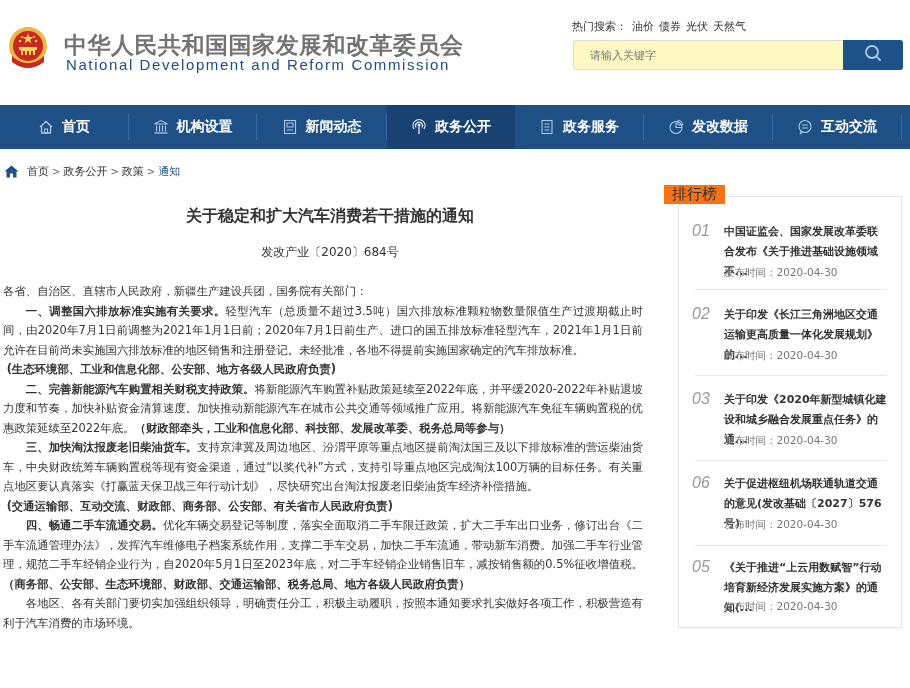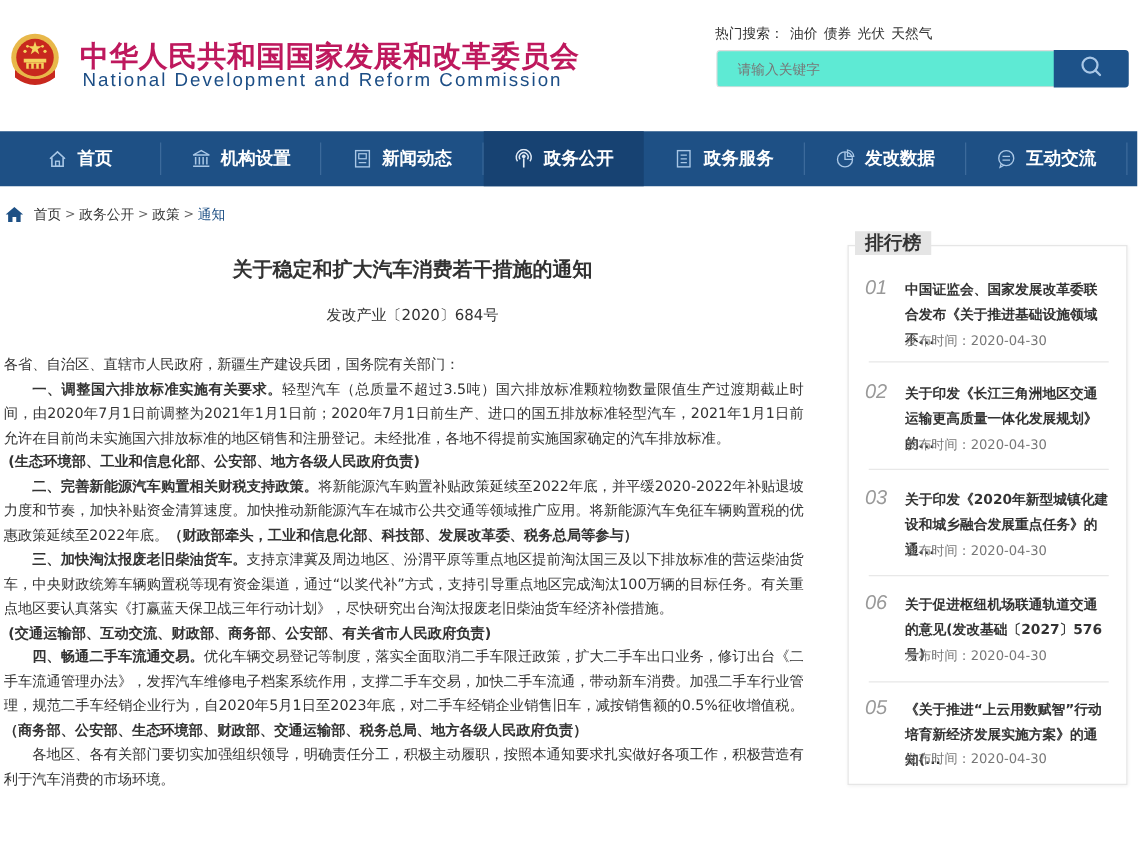--- a/index.html
+++ b/index.html
@@ -2,26 +2,26 @@
 <html><head>
 <meta charset="utf-8">
 <style>
   * { box-sizing: border-box; margin: 0; padding: 0; }
   html, body { width: 910px; height: 688px; overflow: hidden; background: #ffffff; }
   body { font-family: "DejaVu Sans", "Liberation Sans", sans-serif; color: #333; position: relative; }
 
   
   .header { position: absolute; left: 0; top: 0; width: 910px; height: 105px; background: #fff; }
   .emblem { position: absolute; left: 6px; top: 26px; width: 44px; height: 48px; }
-  .logo-cn { position: absolute; left: 64px; top: 30px; font-size: 23px; font-weight: bold; color: #be185d; letter-spacing: 0.5px; white-space: nowrap; }
+  .logo-cn { position: absolute; left: 64px; top: 30px; font-size: 23px; font-weight: bold; color: #737373; letter-spacing: 0.5px; white-space: nowrap; }
   .logo-en { position: absolute; left: 66px; top: 56px; font-size: 15px; color: #1b4d85; letter-spacing: 1.6px; white-space: nowrap; font-family: "Liberation Sans", sans-serif; }
   .hot-search { position: absolute; left: 572px; top: 19px; font-size: 11px; color: #333; white-space: nowrap; }
   .hot-search .hot-label { color: #333; }
   .hot-search .hot-item { margin-left: 5px; color: #333; cursor: pointer; }
-  .search-box { position: absolute; left: 573px; top: 40px; width: 318px; height: 30px; border: 1px solid #dcdcdc; border-right: none; border-radius: 3px 0 0 3px; background: #5eead4; font-size: 11px; color: #666; padding-left: 16px; line-height: 28px; outline: none; font-family: "DejaVu Sans", sans-serif; }
+  .search-box { position: absolute; left: 573px; top: 40px; width: 318px; height: 30px; border: 1px solid #dcdcdc; border-right: none; border-radius: 3px 0 0 3px; background: #fef9c3; font-size: 11px; color: #666; padding-left: 16px; line-height: 28px; outline: none; font-family: "DejaVu Sans", sans-serif; }
   .search-box::placeholder { color: #777; }
   .search-btn { position: absolute; left: 843px; top: 40px; width: 60px; height: 30px; background: #1d5289; border-radius: 0 3px 3px 0; display: flex; align-items: center; justify-content: center; cursor: pointer; }
 
   
   .nav { position: absolute; left: 0; top: 105px; width: 910px; height: 44px; background: #1e5085; display: flex; }
   .nav-item { flex: 0 0 auto; height: 44px; display: flex; align-items: center; justify-content: center; color: #fff; font-size: 14px; font-weight: bold; position: relative; cursor: pointer; }
   .nav-item .nav-icon { margin-right: 8px; display: inline-flex; align-items: center; }
   .nav-item.active { background: #174272; }
   .nav-sep { width: 1px; height: 26px; margin-top: 9px; background: #3c6a9b; }
 
@@ -35,21 +35,21 @@
   
   .article-title { position: absolute; left: 0; top: 206px; width: 660px; text-align: center; font-size: 16px; font-weight: bold; color: #333; }
   .doc-number { position: absolute; left: 0; top: 244px; width: 660px; text-align: center; font-size: 12px; color: #333; }
   .article-body { position: absolute; left: 3px; top: 282px; width: 640px; font-size: 11.4px; line-height: 19.5px; color: #333; }
   .article-body p { text-align: justify; }
   .article-body p.indent { text-indent: 2em; }
   .article-body b { font-weight: bold; color: #333; }
 
   
   .rank-panel { position: absolute; left: 678px; top: 196px; width: 224px; height: 432px; border: 1px solid #e6e6e6; background: #fff; box-shadow: 0 1px 3px rgba(0,0,0,0.06); }
-  .rank-title { position: absolute; left: 684px; top: 185px; padding: 0 8px; background: #e5e5e5; font-size: 15px; font-weight: bold; color: #333; }
+  .rank-title { position: absolute; left: 664px; top: 185px; padding: 0 8px; background: #f97316; font-size: 15px; font-weight: normal; color: #333; }
   .rank-item { position: absolute; left: 692px; width: 196px; }
   .rank-item .rank-num { position: absolute; left: 0; top: 0; font-size: 16px; font-style: italic; color: #999; font-family: "Liberation Sans", sans-serif; }
   .rank-item .rank-text { position: absolute; left: 32px; top: 0; width: 164px; font-size: 11px; line-height: 20px; font-weight: bold; color: #333; cursor: pointer; }
   .rank-item .rank-date { position: absolute; left: 32px; font-size: 10.5px; color: #777; }
   .rank-divider { position: absolute; left: 695px; width: 192px; height: 1px; background: #e8e8e8; }
 </style>
 </head>
 <body>
 
 <div class="header">

